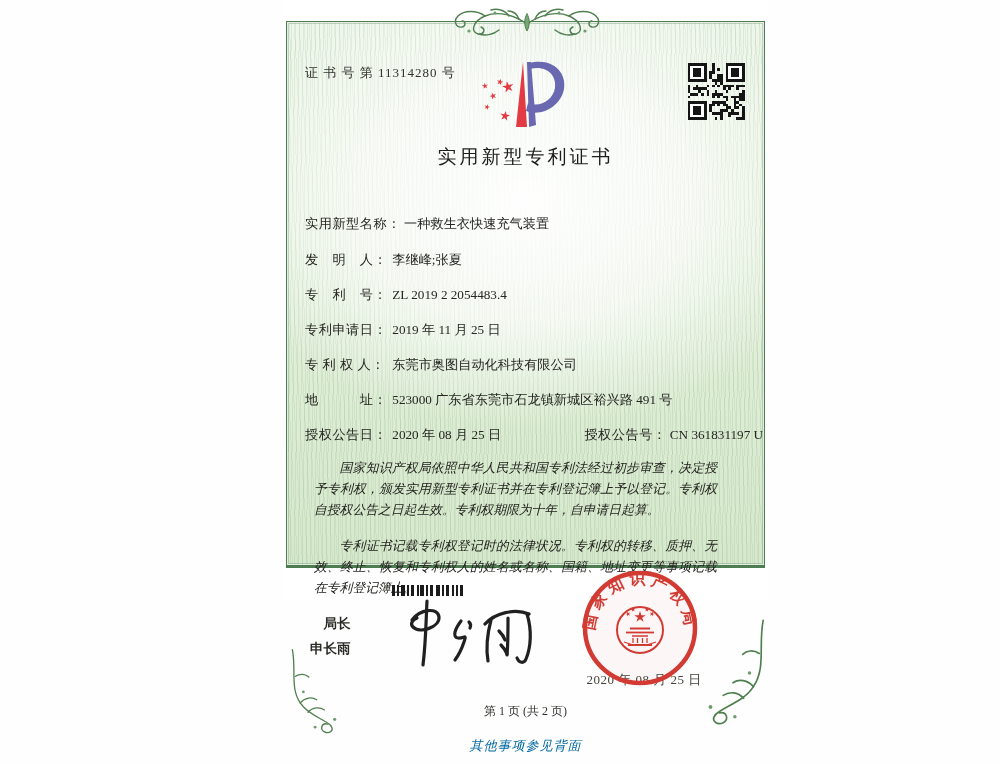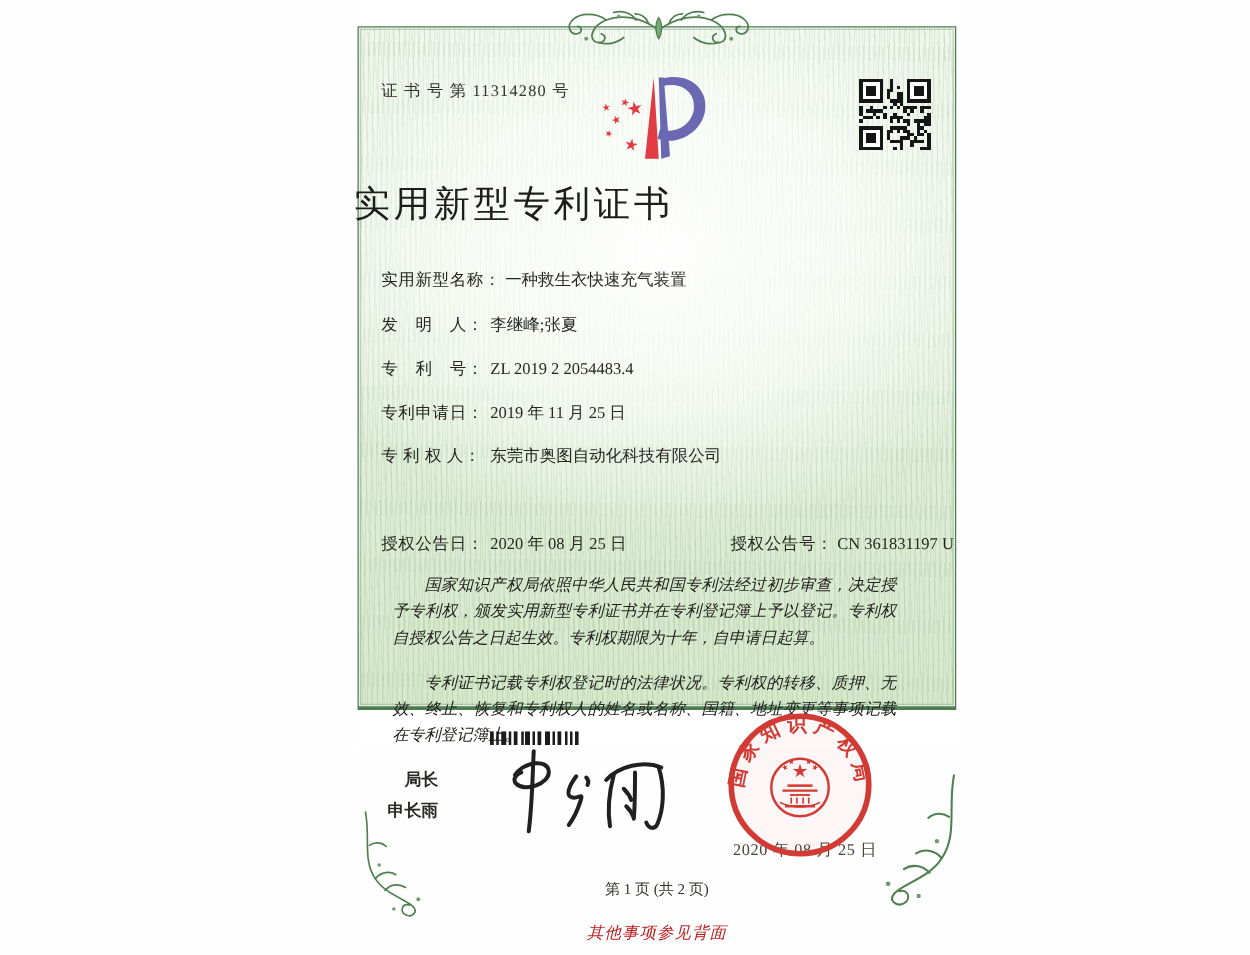--- a/index.html
+++ b/index.html
@@ -11,38 +11,38 @@
     border:1.5px solid #4e7d52;border-bottom-width:3px;
     box-shadow:inset 0 0 0 1px rgba(255,255,255,.65), inset 0 0 0 2px rgba(110,150,110,.38);
     background:
       radial-gradient(ellipse 65% 42% at 50% 33%, rgba(255,255,255,.97), rgba(255,255,255,.65) 55%, rgba(255,255,255,0) 100%),
       repeating-linear-gradient(91deg, rgba(116,168,116,.17) 0 1px, rgba(0,0,0,0) 1px 4px),
       repeating-linear-gradient(87deg, rgba(116,168,116,.13) 0 1px, rgba(0,0,0,0) 1px 5px),
       linear-gradient(180deg,#eff6eb 0%,#e8f2e1 40%,#ddecd4 72%,#d6e8cc 100%);}
   .cert-no{position:absolute;left:22px;top:64px;font-size:13px;letter-spacing:1px;color:#33332f;}
   .logo{position:absolute;left:177px;top:57px;}
   .qr{position:absolute;left:404px;top:63px;}
-  .title{position:absolute;left:0;right:0;top:144px;margin:0;text-align:left;
-         font-size:29px;font-weight:500;letter-spacing:3px;color:#1d1d1d;}
+  .title{position:absolute;left:0;right:0;top:144px;margin:0;text-align:center;
+         font-size:19px;font-weight:500;letter-spacing:3px;color:#1d1d1d;}
   .frow{position:absolute;left:22px;font-size:13.2px;white-space:nowrap;color:#262622;}
   .flabel{display:inline-block;min-width:84px;letter-spacing:.5px;}
   .flabel2{margin-left:80px;letter-spacing:.5px;}
   .paras{position:absolute;left:16px;width:433px;top:443px;font-size:12.8px;line-height:21px;
          font-style:italic;text-align:justify;color:#22221e;}
   .paras p{margin:15px;text-indent:2em;}
   .barcode{position:absolute;left:109px;top:585px;}
   .sig-block{position:absolute;left:27px;top:611px;font-family:"Liberation Sans","DejaVu Sans",sans-serif;
              font-weight:bold;font-size:13.5px;line-height:25px;color:#2a2a26;text-align:right;}
   .signature{position:absolute;left:115px;top:593px;}
   .seal{position:absolute;left:297px;top:568px;}
   .seal-date{position:absolute;left:295px;top:671px;width:132px;text-align:center;
              font-size:13px;color:#45443a;letter-spacing:.5px;}
   .page-info{position:absolute;left:0;right:0;top:703px;text-align:center;font-size:12px;color:#33332e;}
   .back-note{position:absolute;left:0;right:0;top:737px;text-align:center;font-size:13px;
-             font-style:italic;color:#b91c1c;letter-spacing:1px;}
+             font-style:italic;color:#0369a1;letter-spacing:1px;}
   .orn-top{position:absolute;left:164px;top:5px;}
   .orn-bl{position:absolute;left:1px;top:645px;transform:scaleX(-1);}
   .orn-br{position:absolute;left:408px;top:613px;}
 </style>
 </head>
 <body>
 
 <div class="stage">
   <div class="cert">
 
@@ -248,20 +248,24 @@
       <span>ZL 2019 2 2054483.4</span>
     </div>
     <div class="frow" style="top:321px">
       <span class="flabel">专利申请日：</span>
       <span>2019 年 11 月 25 日</span>
     </div>
     <div class="frow" style="top:356px">
       <span class="flabel">专 利 权 人：</span>
       <span>东莞市奥图自动化科技有限公司</span>
     </div>
+    <div class="frow" style="top:391px">
+      <span class="flabel">地　　　址：</span>
+      <span>523000 广东省东莞市石龙镇新城区裕兴路 491 号</span>
+    </div>
     <div class="frow" style="top:426px">
       <span class="flabel">授权公告日：</span>
       <span>2020 年 08 月 25 日</span>
       <span class="flabel2">授权公告号：</span>
       <span>CN 361831197 U</span>
     </div>
 
     <div class="paras">
       <p>国家知识产权局依照中华人民共和国专利法经过初步审查，决定授予专利权，颁发实用新型专利证书并在专利登记簿上予以登记。专利权自授权公告之日起生效。专利权期限为十年，自申请日起算。</p>
       <p>专利证书记载专利权登记时的法律状况。专利权的转移、质押、无效、终止、恢复和专利权人的姓名或名称、国籍、地址变更等事项记载在专利登记簿上。</p>

